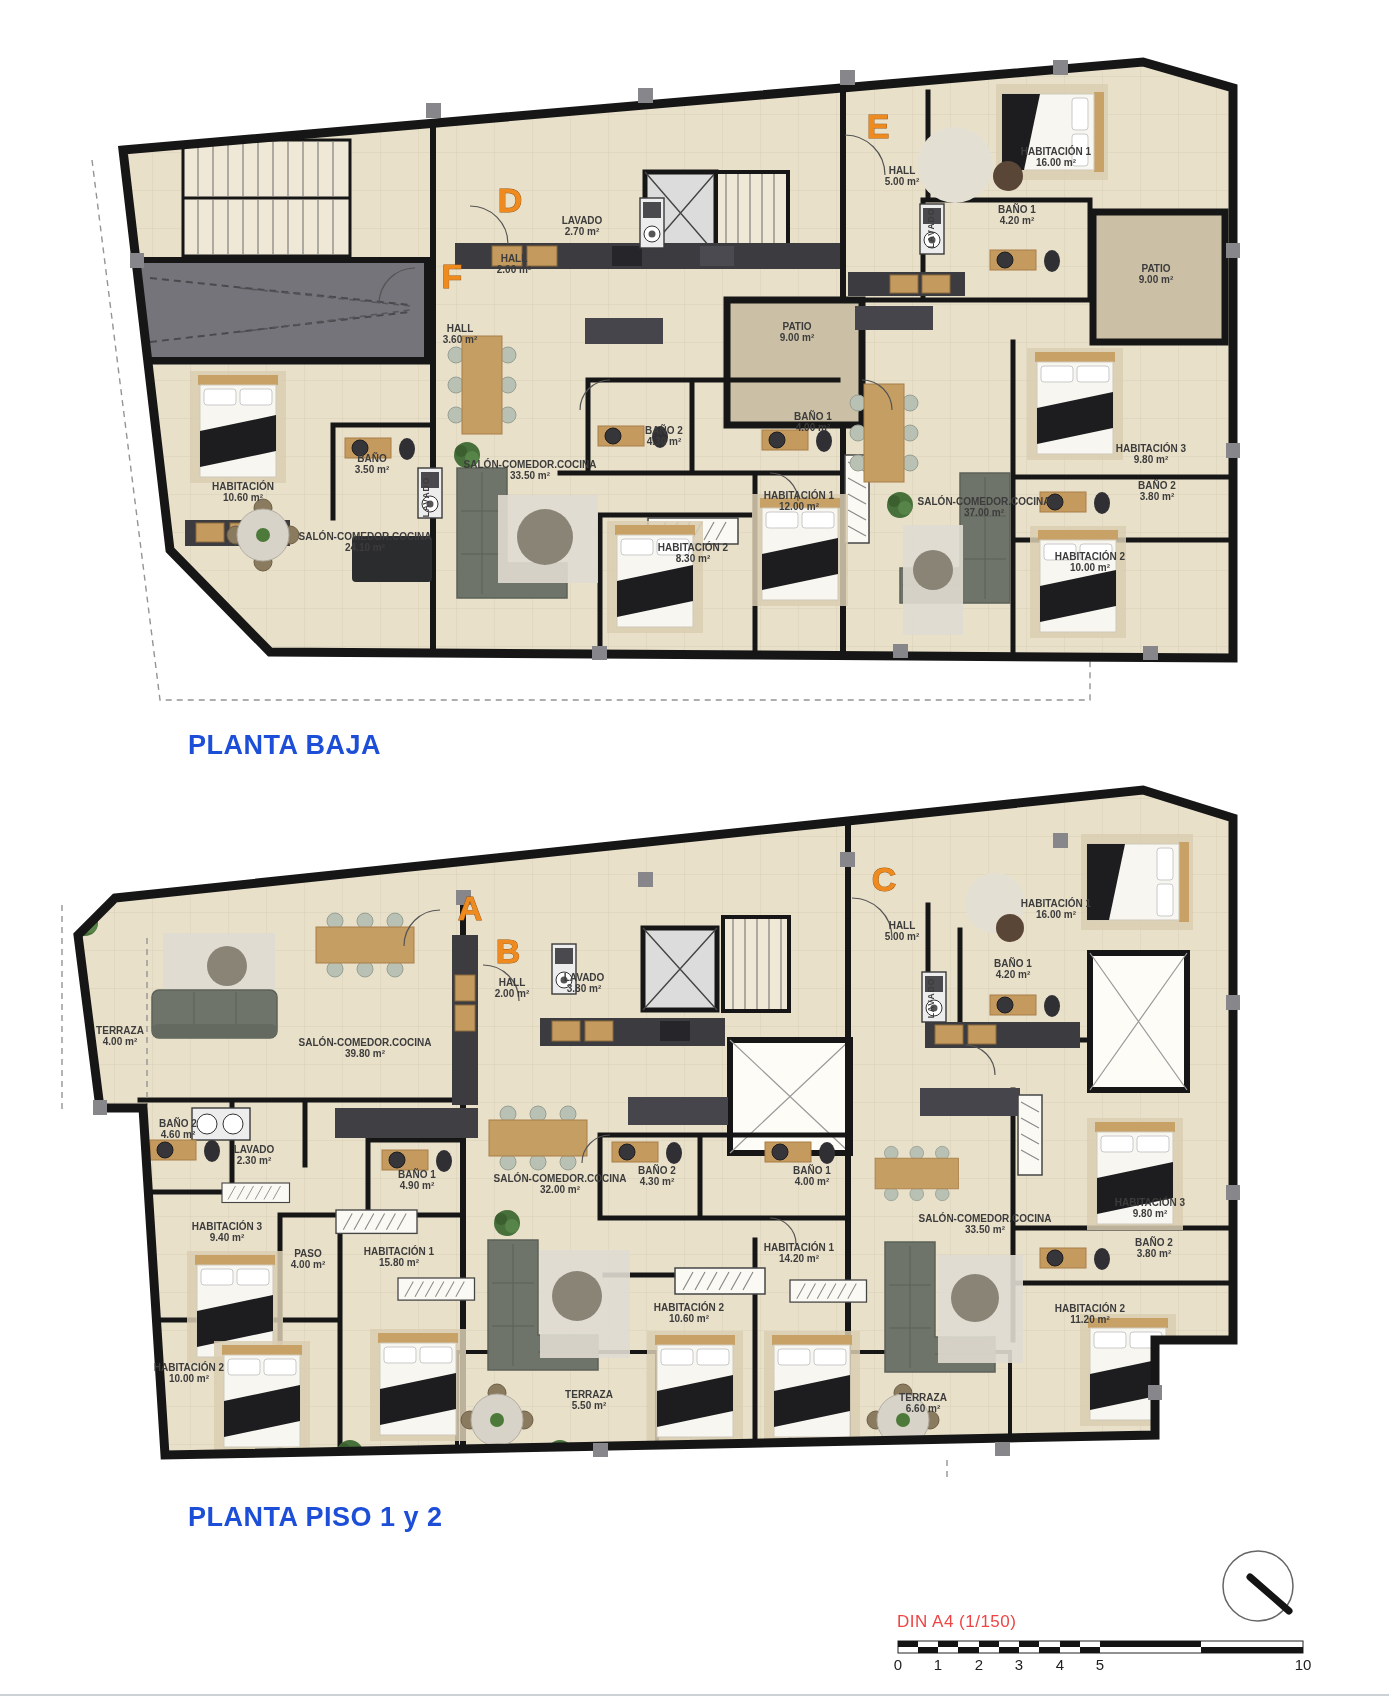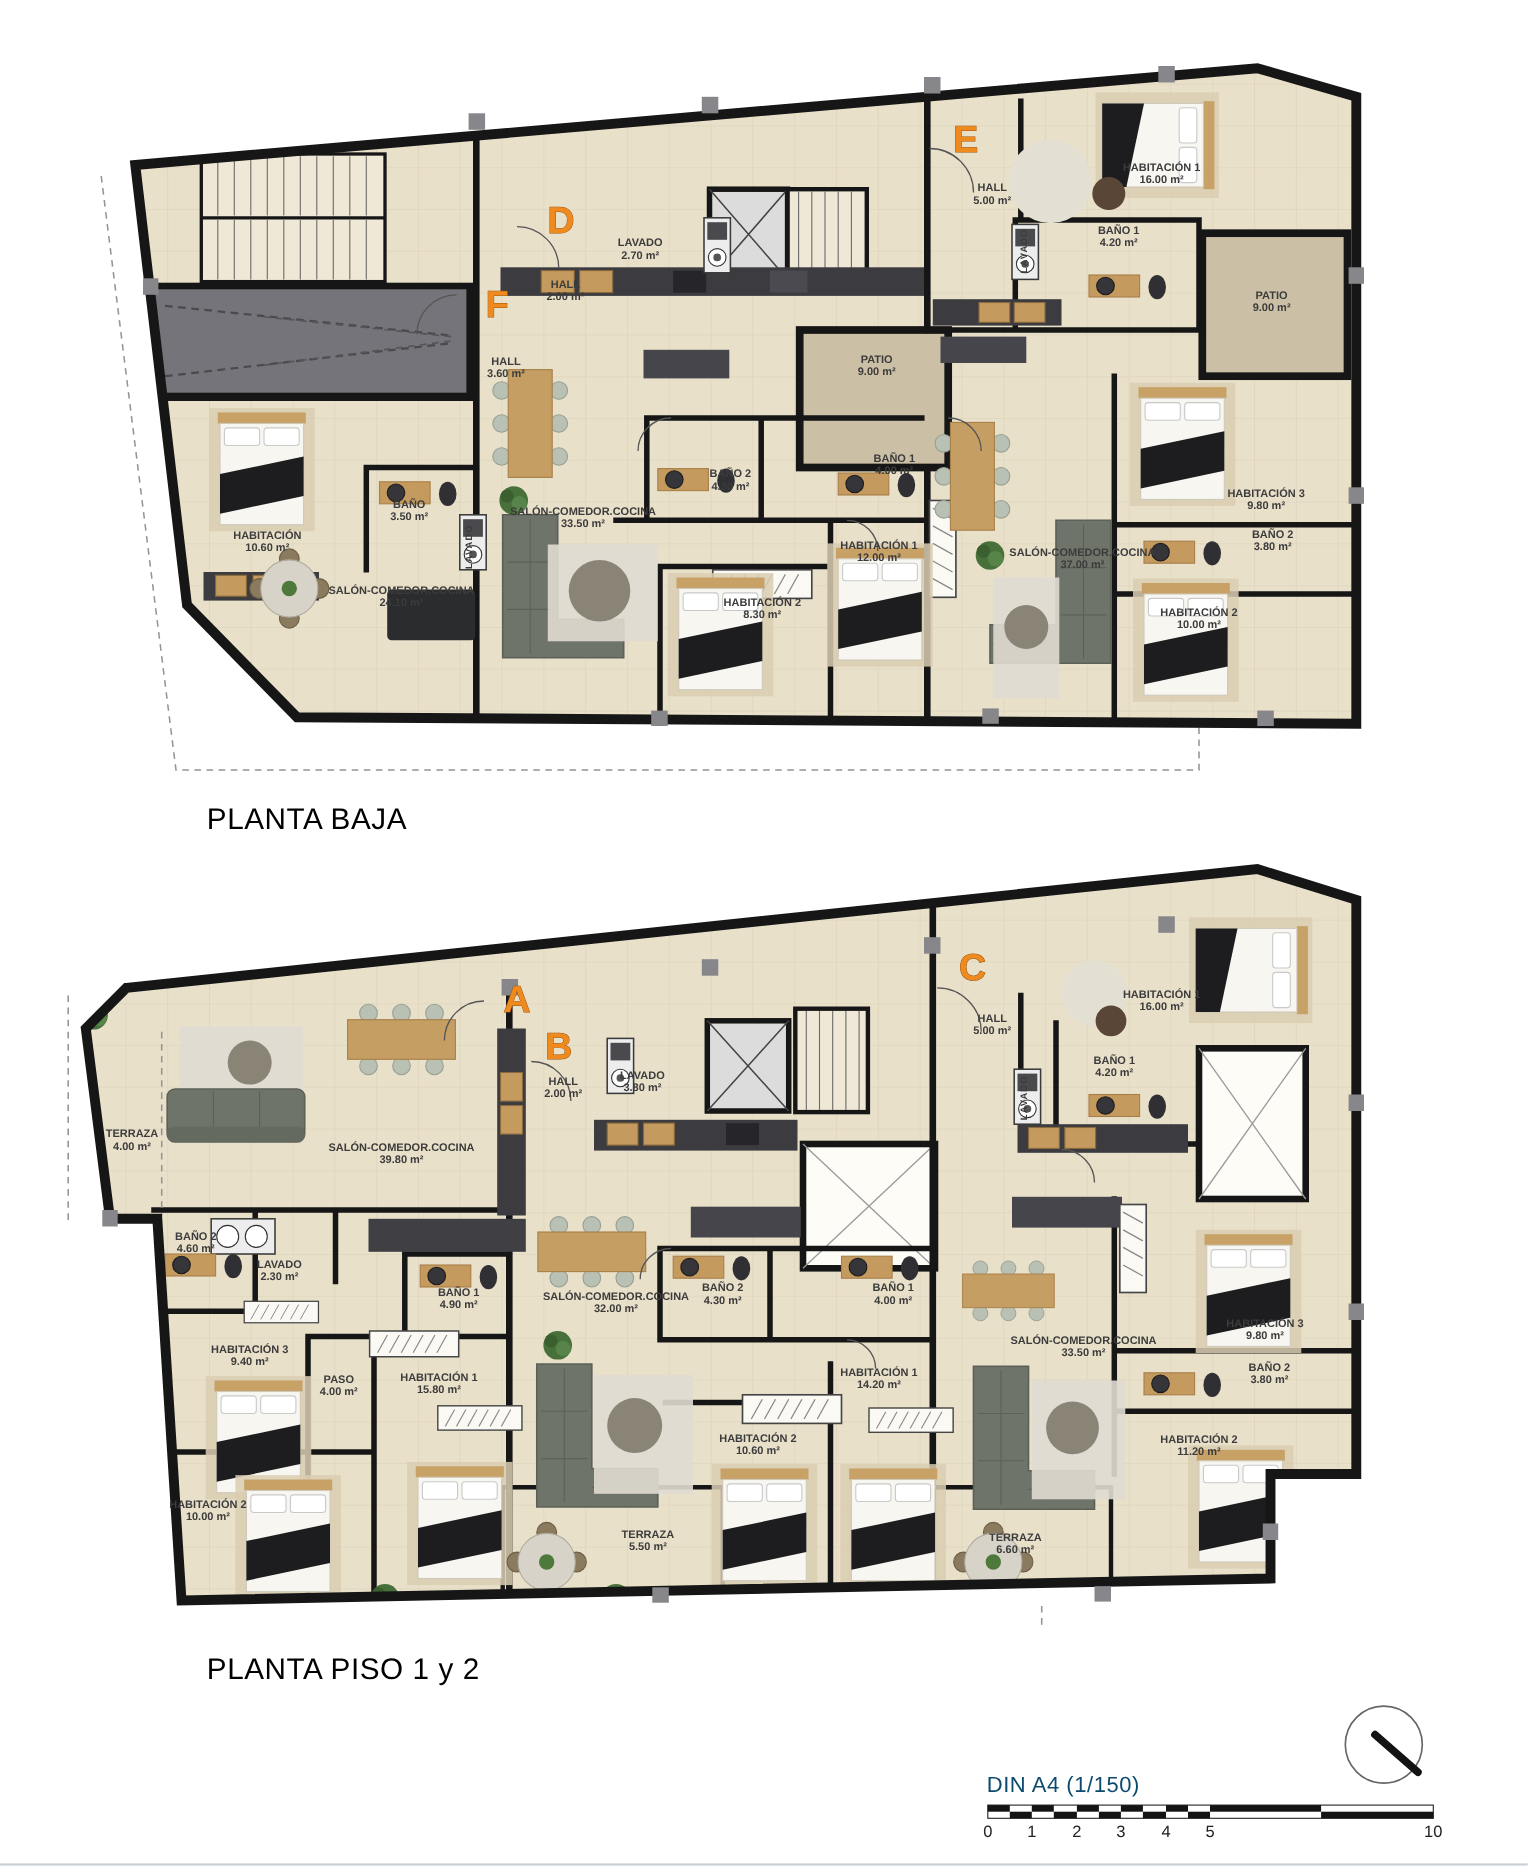--- a/index.html
+++ b/index.html
@@ -1,22 +1,22 @@
 <!DOCTYPE html>
 <html><head>
 <meta charset="utf-8">
 <style>
   html,body{margin:0;padding:0;background:#ffffff;}
   .canvas{position:relative;width:1389px;height:1704px;background:#ffffff;overflow:hidden;
           font-family:"Liberation Sans", sans-serif;}
   svg{position:absolute;left:0;top:0;}
-  .plan-title{position:absolute;font-weight:normal;font-size:27px;color:#000000;letter-spacing:.5px;}
+  .plan-title{position:absolute;font-weight:bold;font-size:27px;color:#1d4ed8;letter-spacing:.5px;}
   #title-baja{left:188px;top:730px;}
   #title-piso{left:188px;top:1478px;margin-top:24px;}
-  .din-label{position:absolute;left:897px;top:1612px;font-size:20px;color:#0c4a6e;letter-spacing:.5px;}
+  .din-label{position:absolute;left:897px;top:1612px;font-size:17px;color:#ef4444;letter-spacing:.5px;}
   
   text.room-label{font-family:"Liberation Sans",sans-serif;font-size:10px;font-weight:600;
                   fill:#3c3c3c;text-anchor:middle;}
   text.room-label.v{font-size:8.5px;letter-spacing:1px;}
   text.apt-letter{font-family:"Liberation Sans",sans-serif;font-size:34px;font-weight:800;
                   fill:#ef8a1f;stroke:#9a540d;stroke-width:.9;paint-order:stroke;text-anchor:middle;}
   text.tick-label{font-family:"Liberation Sans",sans-serif;font-size:15px;fill:#222;text-anchor:middle;}
   .wall{stroke:#161616;fill:none;stroke-linecap:square;}
   .thin{stroke:#555;fill:none;}
   .dashed{stroke:#949494;stroke-width:1.4;fill:none;stroke-dasharray:6 5;}

